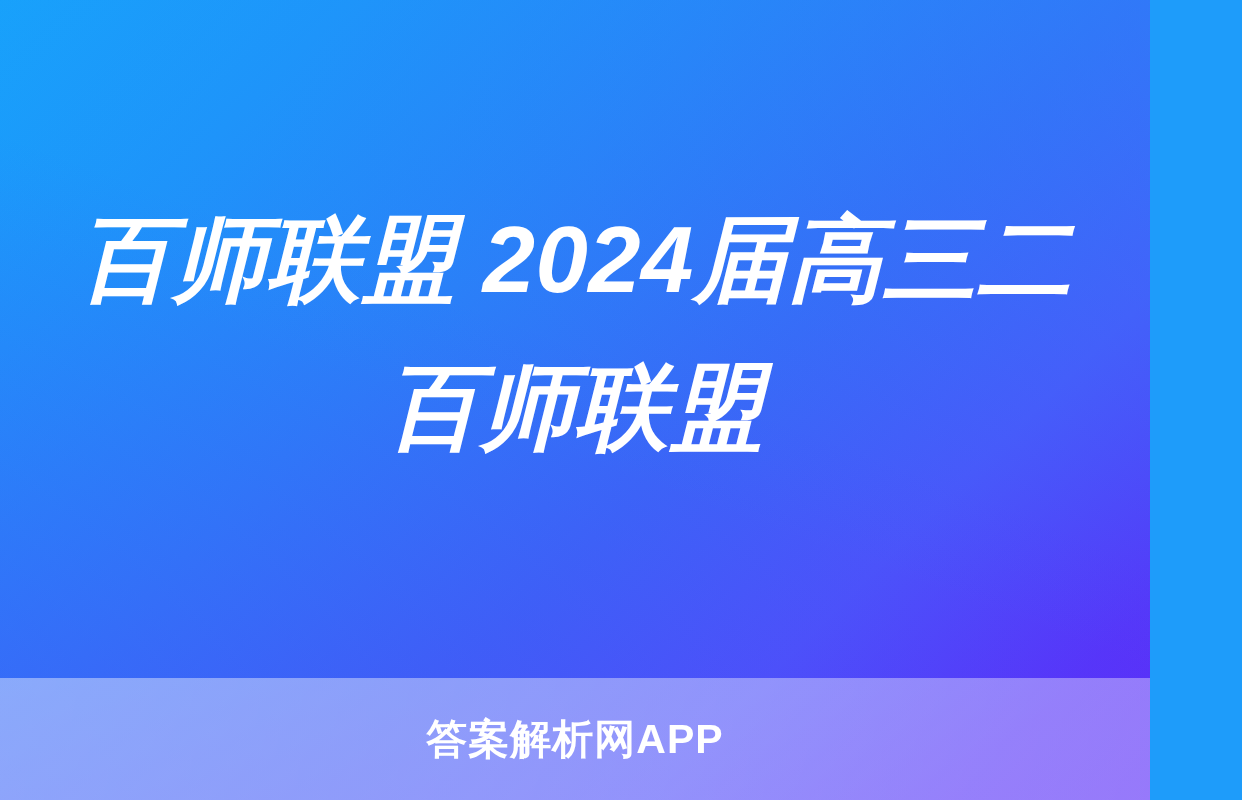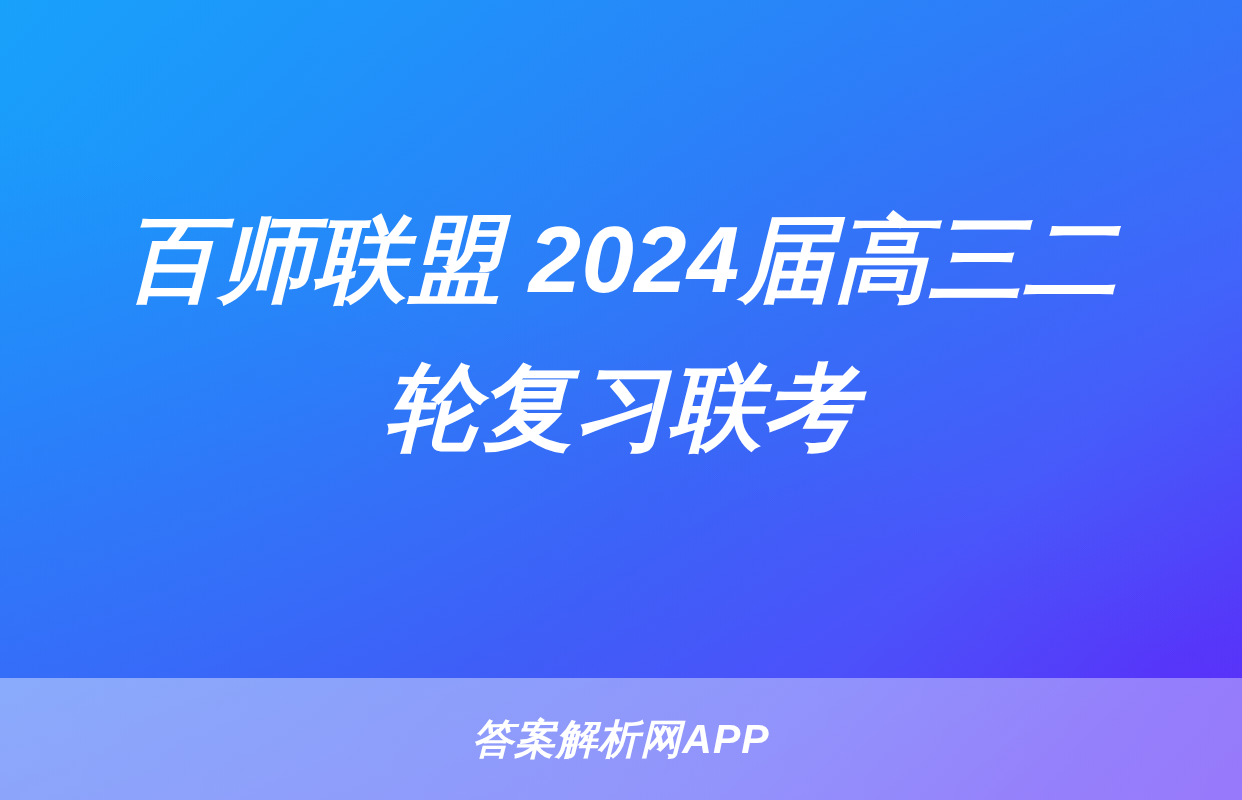--- a/index.html
+++ b/index.html
@@ -9,21 +9,21 @@
     height: 800px;
     overflow: hidden;
   }
   body {
     font-family: "Liberation Sans", "DejaVu Sans", sans-serif;
     background: #1E9CFA;
   }
 
   #poster {
     position: relative;
-    width: 1242px;
+    width: 1150px;
     height: 800px;
     overflow: hidden;
     
     background:
       linear-gradient(135deg,
         #17A2FB 0%,
         #1E93FA 18%,
         #2B7EF8 38%,
         #3A66F7 58%,
         #4A55FA 74%,
@@ -79,33 +79,32 @@
         rgba(255,255,255,0.36) 100%);
     display: flex;
     align-items: center;
     justify-content: center;
   }
 
   .footer-text {
     color: #FFFFFF;
     font-size: 41px;
     font-weight: 700;
-    font-style: italic;
     letter-spacing: 1px;
     line-height: 1;
     white-space: nowrap;
   }
 </style>
 </head>
 <body>
 
 <div id="poster">
 
   <div class="title-block">
     <span class="title-line">百师联盟 2024届高三二</span>
-    <span class="title-line">轮复习联考</span>
+    <span class="title-line">百师联盟</span>
   </div>
 
   <div class="footer-band">
     <span class="footer-text">答案解析网APP</span>
   </div>
 
 </div>
 
 </body></html>

